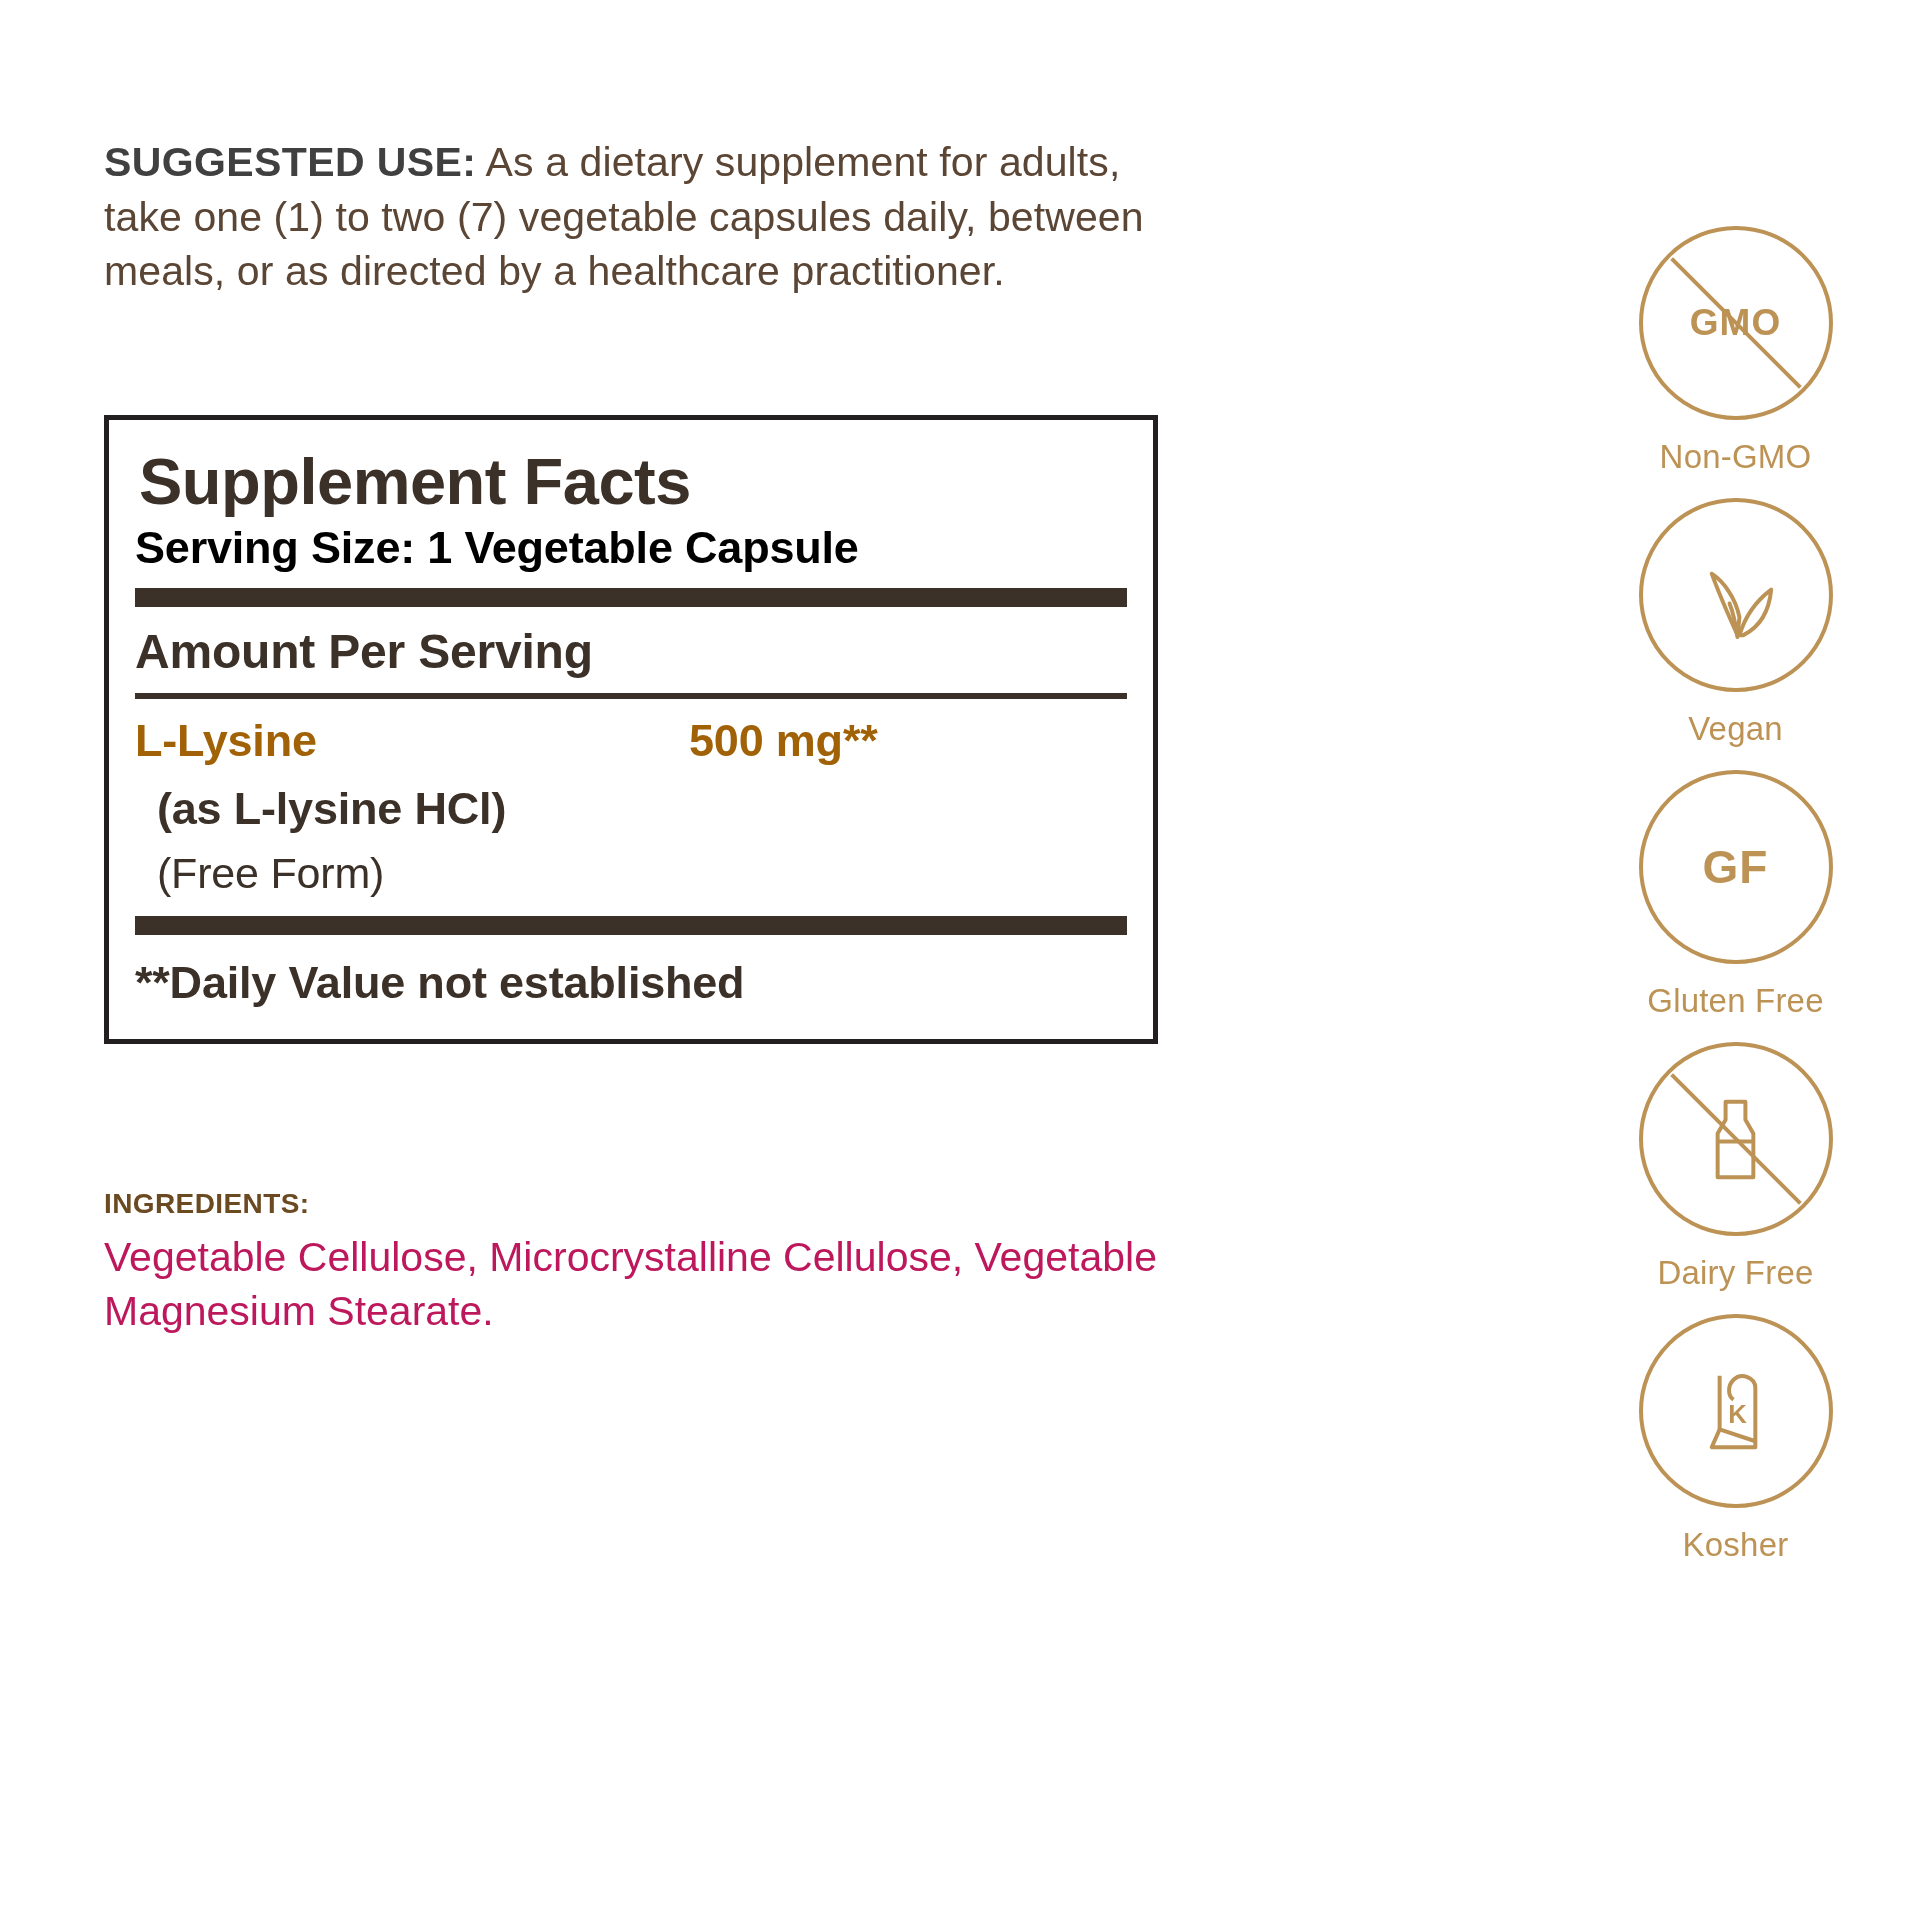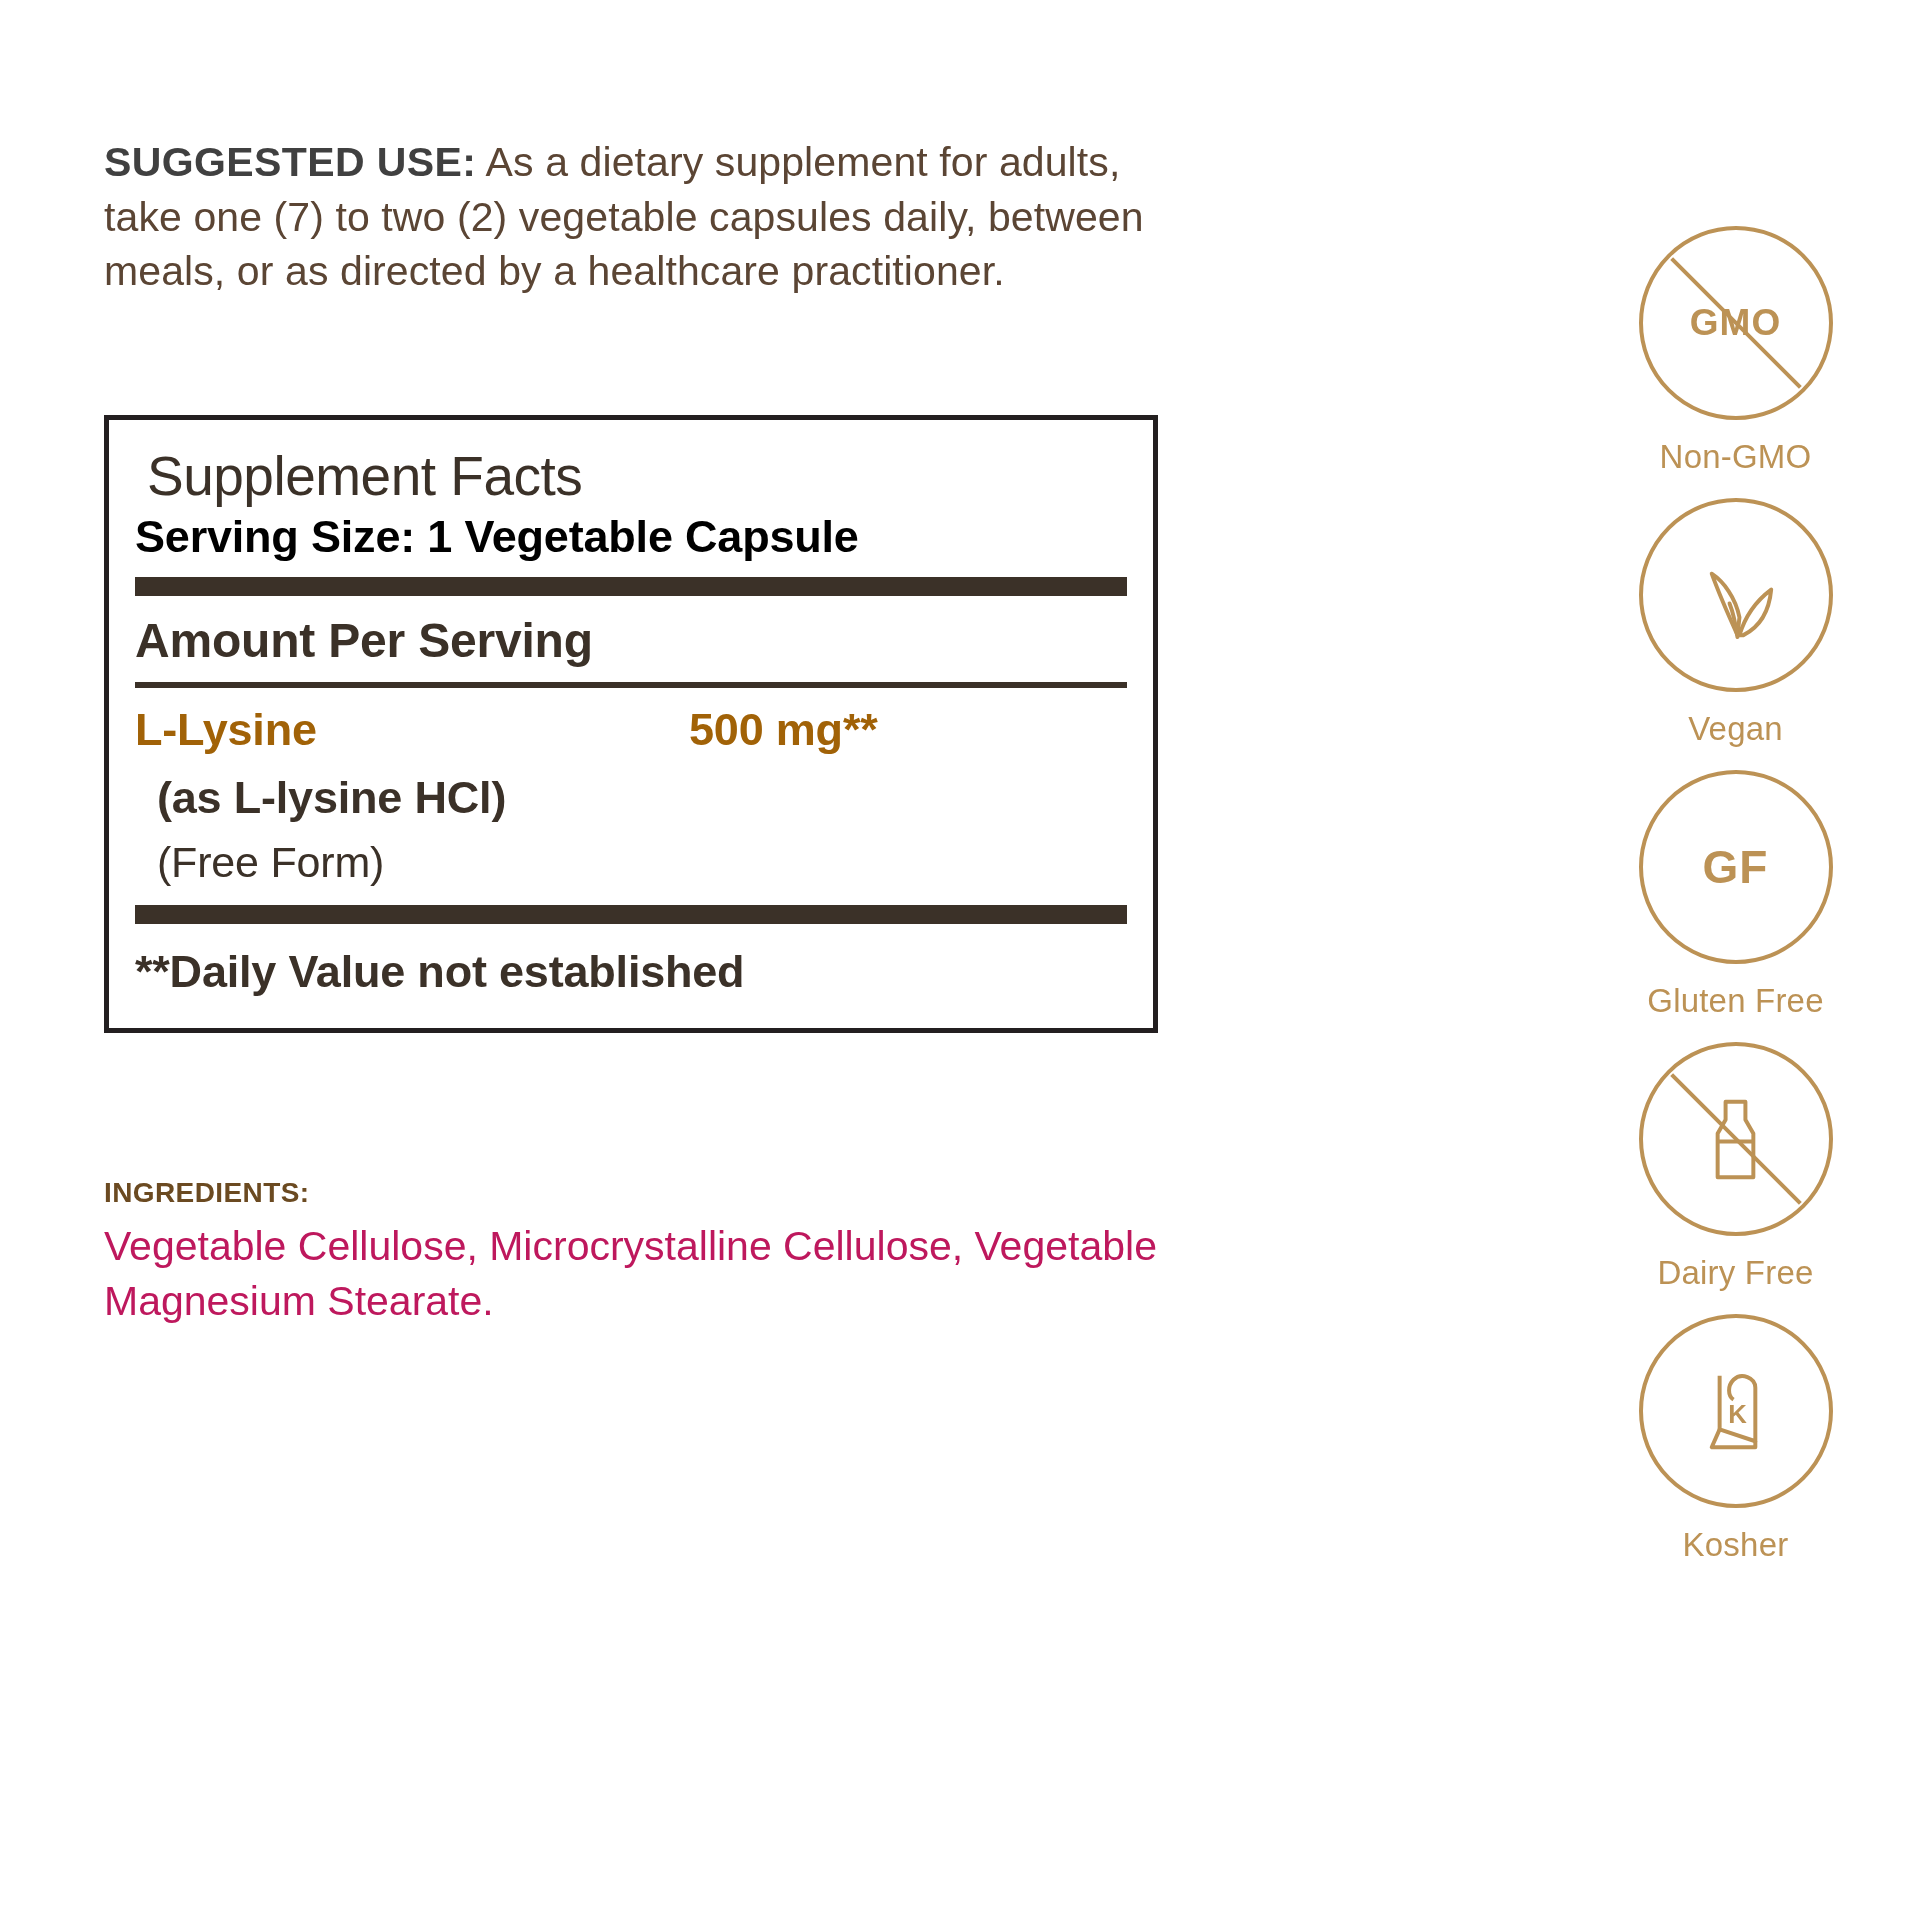--- a/index.html
+++ b/index.html
@@ -47,26 +47,26 @@
   
   .sf-panel {
     margin-top: 116px;
     width: 1054px;
     border: 5px solid #231f20;
     box-sizing: border-box;
     padding: 20px 26px 26px 26px;
     background: #fff;
   }
   .sf-title {
-    font-size: 55px;
-    font-weight: normal;
+    font-size: 65px;
+    font-weight: bold;
     color: #3b3128;
     letter-spacing: -0.5px;
     line-height: 1.05;
-    margin: 8px 0 6px 12px;
+    margin: 8px 0 6px 4px;
   }
   .sf-serving {
     font-size: 45px;
     font-weight: bold;
     color: #000000;
     margin-bottom: 14px;
     letter-spacing: -0.2px;
   }
   .rule-thick {
     height: 19px;
@@ -197,21 +197,21 @@
   .icon-svg { display: block; }
 </style>
 </head>
 <body>
 
 <div class="page">
 
   <div class="left-col">
 
     <p class="suggested-use">
-      <span class="label">SUGGESTED USE:</span><span> As a dietary supplement for adults, take one (7) to two (2) vegetable capsules daily, between meals, or as directed by a healthcare practitioner.</span>
+      <span class="label">SUGGESTED USE:</span><span> As a dietary supplement for adults, take one (1) to two (7) vegetable capsules daily, between meals, or as directed by a healthcare practitioner.</span>
     </p>
 
     <div class="sf-panel">
       <div class="sf-title">Supplement Facts</div>
       <div class="sf-serving">Serving Size: 1 Vegetable Capsule</div>
 
       <div class="rule-thick"></div>
 
       <div class="sf-amount">Amount Per Serving</div>
 

